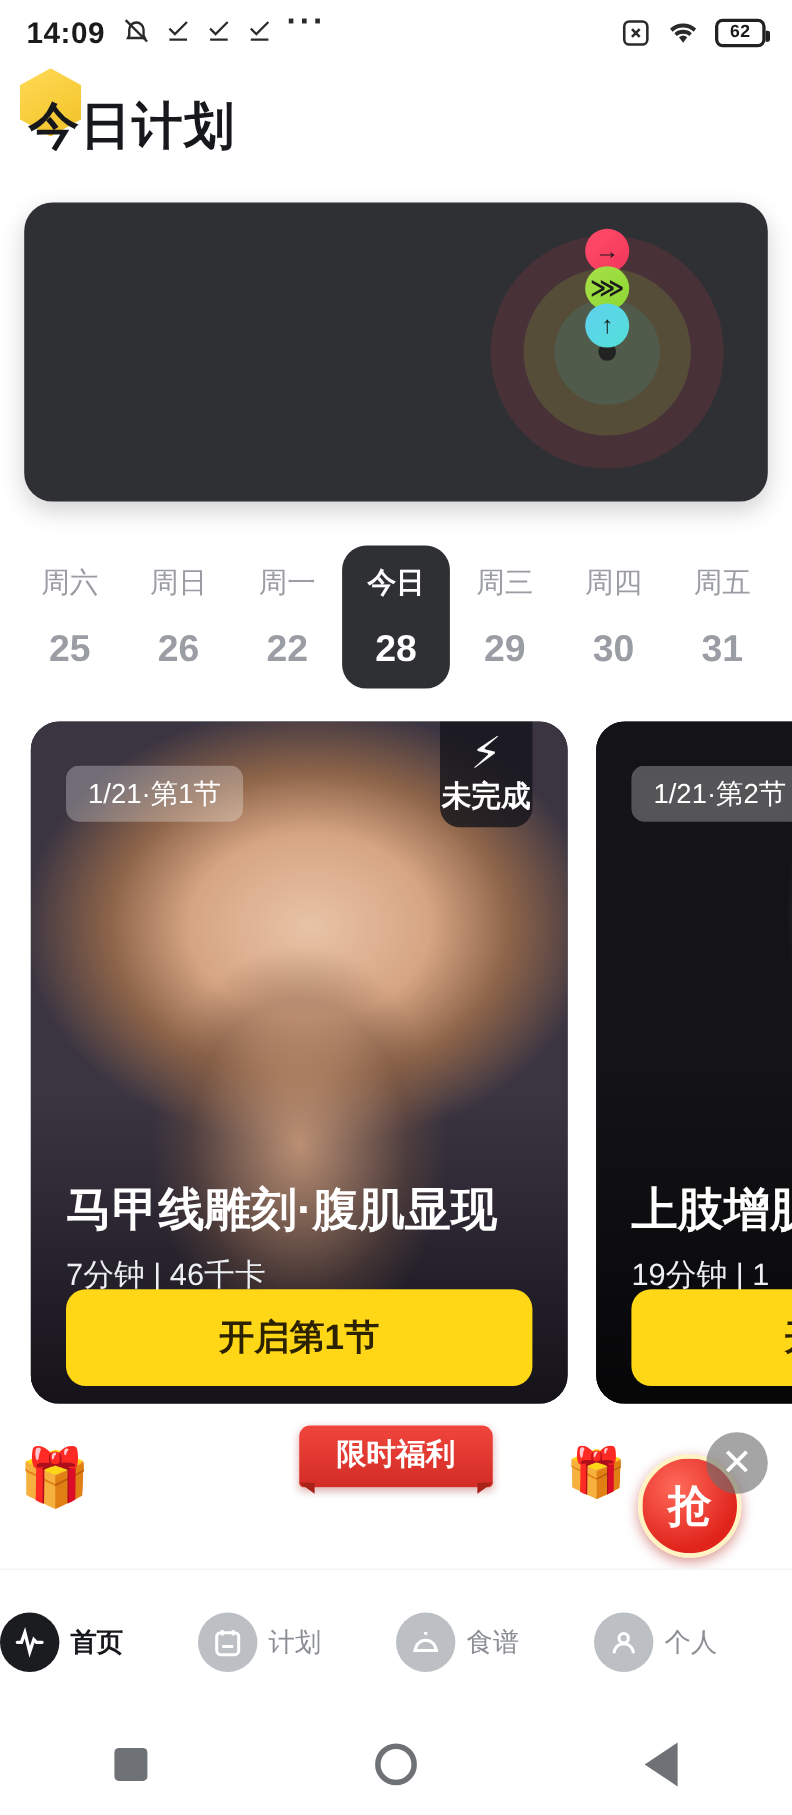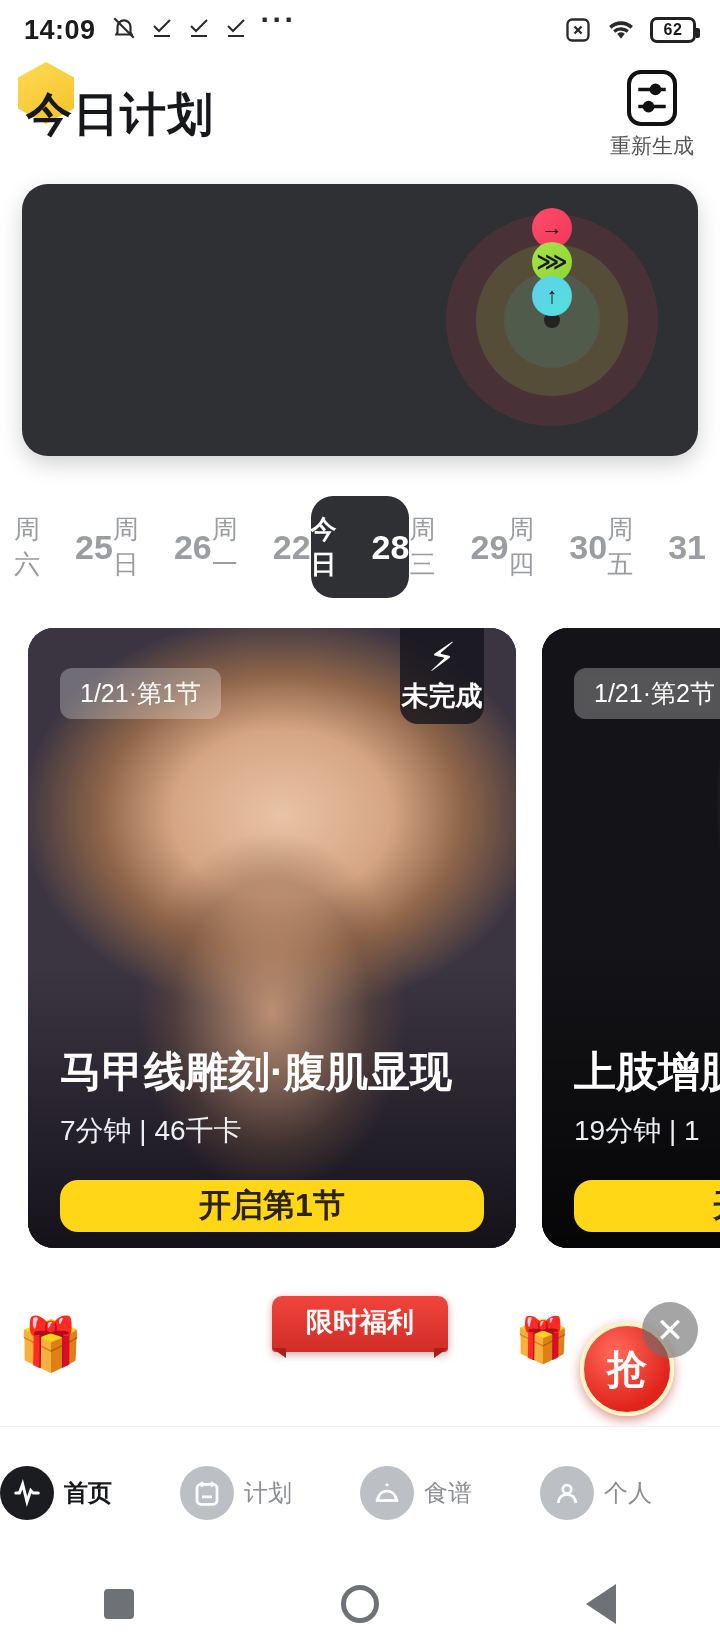--- a/index.html
+++ b/index.html
@@ -62,21 +62,21 @@
     position:absolute;left:50%;transform:translateX(-50%);
     width:40px;height:40px;border-radius:50%;display:flex;align-items:center;justify-content:center;
     font-size:22px;color:#1a1a1a;font-weight:700;
   }
   .dm1{top:-4px;background:linear-gradient(135deg,#ff4d6a,#f2365a);}
   .dm2{top:30px;background:linear-gradient(135deg,#a8e04a,#8cd832);}
   .dm3{top:64px;background:linear-gradient(135deg,#5fd0ef,#53e0d8);}
 
   
   .week{display:flex;margin:40px 14px 0;}
-  .day{flex:1;display:flex;flex-direction:row;align-items:center;justify-content:center;gap:12px;padding:16px 0;border-radius:22px;}
+  .day{flex:1;display:flex;flex-direction:column;align-items:center;justify-content:center;gap:24px;padding:16px 0;border-radius:22px;}
   .day .dn{font-size:26px;color:#9a9da3;}
   .day .dd{font-size:34px;font-weight:600;color:#9a9da3;}
   .day.sel{background:#2f3033;}
   .day.sel .dn{color:#fff;font-weight:700;}
   .day.sel .dd{color:#fff;font-weight:700;}
 
   
   .cards{margin-top:30px;padding-left:28px;display:flex;gap:26px;position:relative;}
   .card{
     width:488px;height:620px;flex:0 0 auto;border-radius:26px;overflow:hidden;position:relative;
@@ -107,21 +107,21 @@
   .status-badge{
     position:absolute;right:32px;top:0;width:84px;height:96px;
     background:rgba(22,22,28,.82);border-radius:0 0 18px 18px;
     display:flex;flex-direction:column;align-items:center;justify-content:center;gap:2px;
   }
   .bolt{font-size:40px;line-height:38px;color:#fff;}
   .sb-text{font-size:27px;color:#fff;font-weight:600;}
   .card-title{position:absolute;left:32px;bottom:148px;font-size:42px;font-weight:700;color:#fff;white-space:nowrap;}
   .card-sub{position:absolute;left:32px;bottom:98px;font-size:28px;color:#eceff3;white-space:nowrap;}
   .cta{
-    position:absolute;left:32px;right:32px;bottom:16px;height:52px;border-radius:18px;
+    position:absolute;left:32px;right:32px;bottom:16px;height:88px;border-radius:18px;
     background:#ffd717;display:flex;align-items:center;justify-content:center;
     font-size:32px;font-weight:700;color:#2c2200;
   }
 
   
   .promo{
     position:absolute;left:0;right:0;bottom:224px;height:130px;
   }
   .promo-body{
     position:absolute;left:12px;right:12px;top:22px;height:102px;border-radius:54px;
@@ -231,31 +231,20 @@
     <span class="batt">
       <span>62</span>
     </span>
   </div>
 </div>
 
 <div class="header">
   <div class="title-wrap">
     <span class="hexagon"></span>
     <span class="page-title">今日计划</span>
-  </div>
-  <div class="regen">
-    <span class="regen-icon">
-      <svg width="42" height="48" viewBox="0 0 24 28" fill="none" stroke="#111" stroke-width="2">
-        <circle cx="14" cy="9" r="2.4" fill="#111"></circle>
-          <path d="M4 9h7M17 9h3"></path>
-        <circle cx="10" cy="19" r="2.4" fill="#111"></circle>
-          <path d="M4 19h3M13 19h7"></path>
-      </svg>
-    </span>
-    <span class="regen-label">重新生成</span>
   </div>
 </div>
 
 <div class="summary">
 
   <div class="rings">
     <span class="ring ring1"></span>
     <span class="ring ring2"></span>
     <span class="ring ring3"></span>
     <span class="centerdot"></span>

